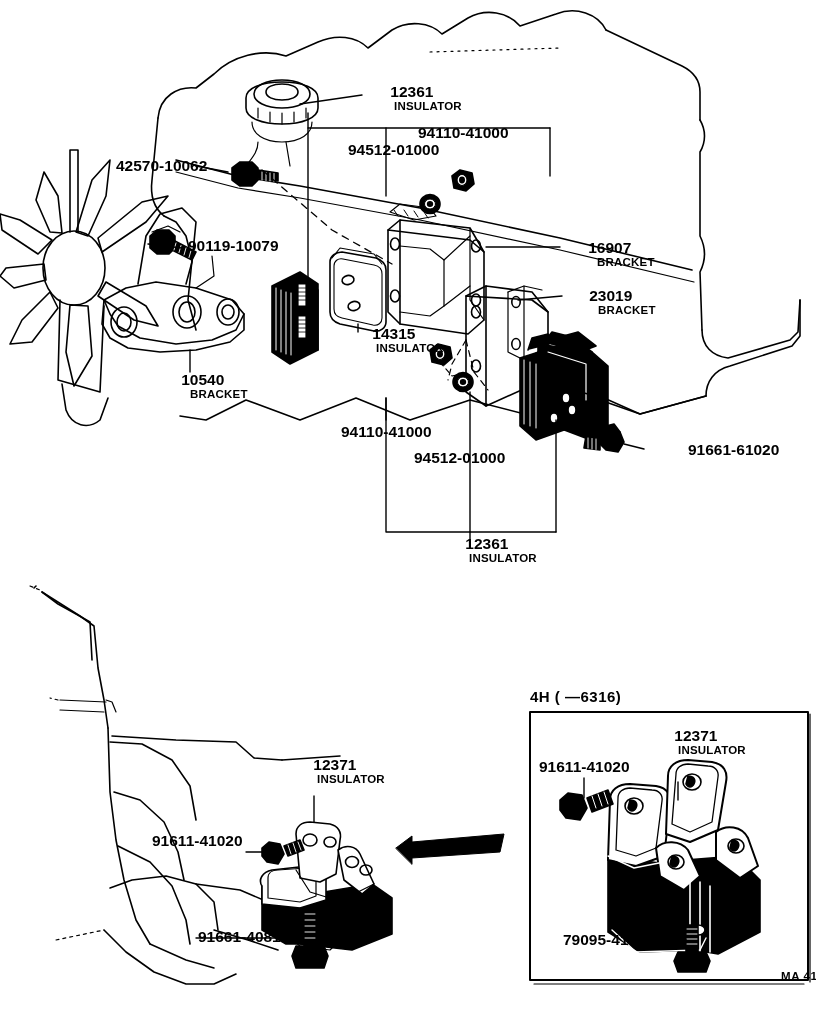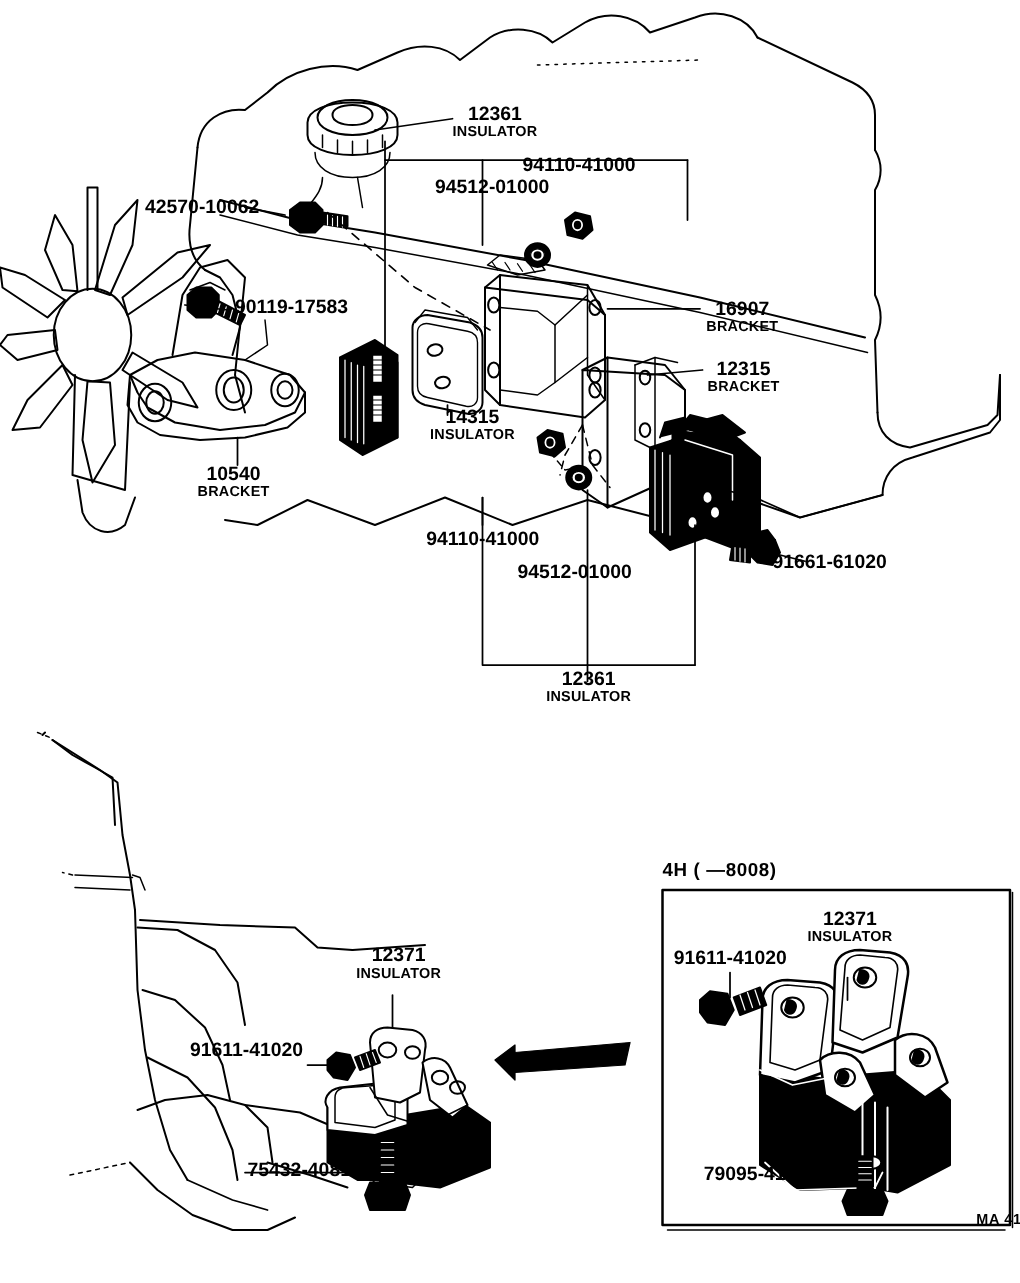--- a/index.html
+++ b/index.html
@@ -43,20 +43,21 @@
   .sub {
     font-size: 11.5px;
     letter-spacing: 0.2px;
   }
   .lbl.stack {
     text-align: center;
   }
   .lbl.stack .sub {
     display: block;
     margin-top: 1px;
+    margin-left: 32px;
   }
   .variant {
     font-size: 15px;
     font-weight: bold;
     letter-spacing: 0.5px;
   }
   .wm {
     font-size: 11.5px;
     font-weight: bold;
     letter-spacing: 0.6px;
@@ -433,74 +434,74 @@
 
   <div class="lbl" style="left:418px; top:125px;">
     <span class="num">94110-41000</span>
   </div>
 
   <div class="lbl" style="left:116px; top:158px;">
     <span class="num">42570-10062</span>
   </div>
 
   <div class="lbl" style="left:188px; top:238px;">
-    <span class="num">90119-17583</span>
+    <span class="num">90119-10079</span>
   </div>
 
   <div class="lbl stack" style="left:158px; top:372px;">
     <span class="num">10540</span>
     <span class="sub">BRACKET</span>
   </div>
 
   <div class="lbl stack" style="left:344px; top:326px;">
     <span class="num">14315</span>
     <span class="sub">INSULATOR</span>
   </div>
 
   <div class="lbl stack" style="left:565px; top:240px;">
     <span class="num">16907</span>
     <span class="sub">BRACKET</span>
   </div>
 
   <div class="lbl stack" style="left:566px; top:288px;">
-    <span class="num">12315</span>
+    <span class="num">23019</span>
     <span class="sub">BRACKET</span>
   </div>
 
   <div class="lbl" style="left:341px; top:424px;">
     <span class="num">94110-41000</span>
   </div>
 
   <div class="lbl" style="left:414px; top:450px;">
     <span class="num">94512-01000</span>
   </div>
 
   <div class="lbl stack" style="left:437px; top:536px;">
     <span class="num">12361</span>
     <span class="sub">INSULATOR</span>
   </div>
 
-  <div class="lbl" style="left:618px; top:442px;">
+  <div class="lbl" style="left:688px; top:442px;">
     <span class="num">91661-61020</span>
   </div>
 
   <div class="lbl stack" style="left:285px; top:757px;">
     <span class="num">12371</span>
     <span class="sub">INSULATOR</span>
   </div>
 
   <div class="lbl" style="left:152px; top:833px;">
     <span class="num">91611-41020</span>
   </div>
 
   <div class="lbl" style="left:198px; top:929px;">
-    <span class="num">75432-40814</span>
-  </div>
-
-  <div class="lbl variant" style="left:530px; top:689px;">4H (       —8008)</div>
+    <span class="num">91661-40814</span>
+  </div>
+
+  <div class="lbl variant" style="left:530px; top:689px;">4H (       —6316)</div>
 
   <div class="lbl stack" style="left:646px; top:728px;">
     <span class="num">12371</span>
     <span class="sub">INSULATOR</span>
   </div>
 
   <div class="lbl" style="left:539px; top:759px;">
     <span class="num">91611-41020</span>
   </div>
 

